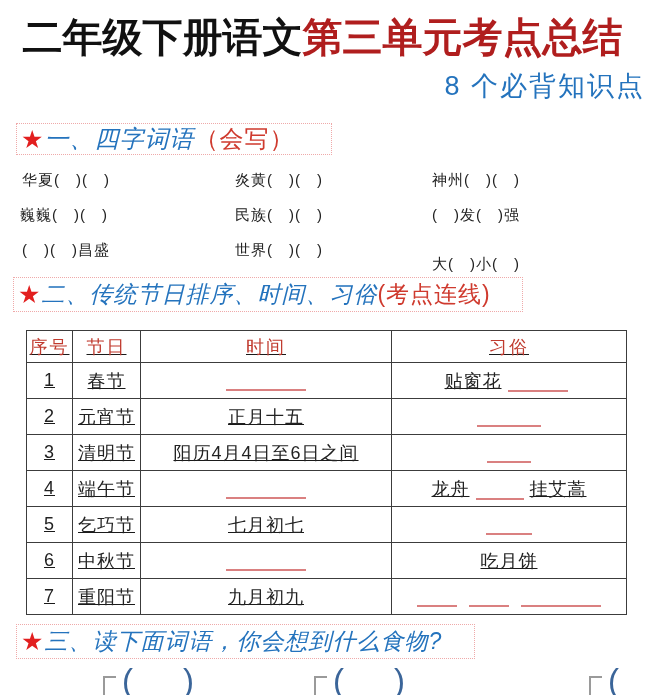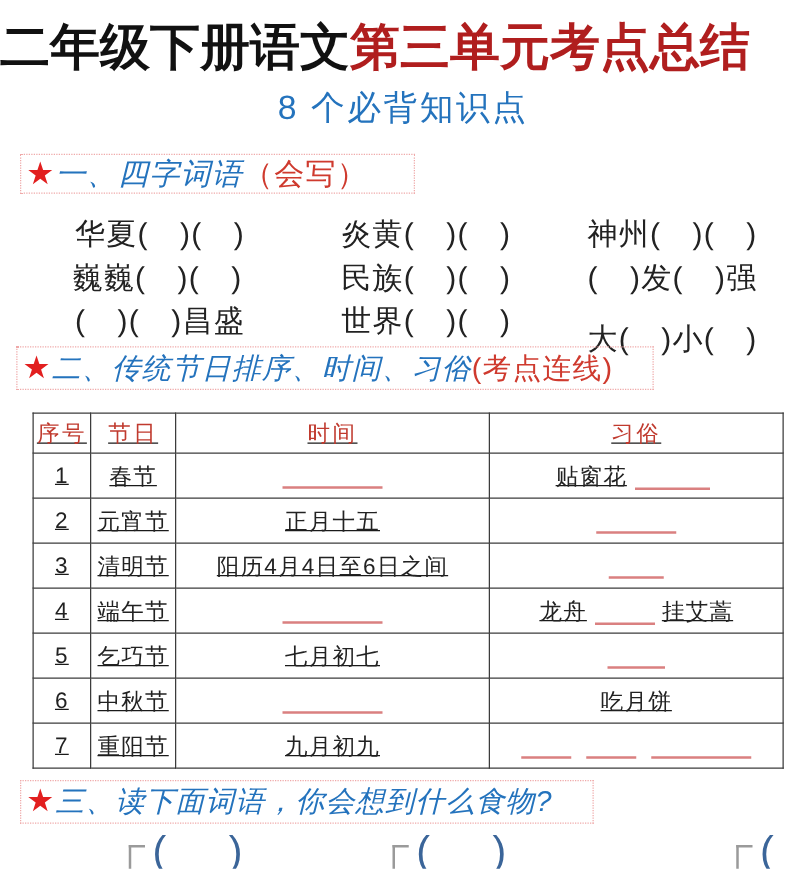--- a/index.html
+++ b/index.html
@@ -13,43 +13,43 @@
     --paren-blue:#3b6599;
     --bracket-gray:#9a9a9a;
   }
   *{margin:0;padding:0;box-sizing:border-box;}
   html,body{background:#fff;}
   body{
     width:645px;height:695px;position:relative;overflow:hidden;
     font-family:"Liberation Sans",sans-serif;color:#1a1a1a;
   }
   .page-title{
-    position:absolute;top:10px;left:0;width:645px;text-align:left;
+    position:absolute;top:10px;left:0;width:645px;text-align:center;
     font-size:40px;font-weight:bold;letter-spacing:0px;white-space:nowrap;
     font-family:"Liberation Serif","DejaVu Serif",serif;
   }
   .page-title .t-black{color:#111;}
   .page-title .t-red{color:var(--title-red);}
   .page-subtitle{
-    position:absolute;top:68px;left:0;width:645px;text-align:center;
+    position:absolute;top:68px;left:0;width:645px;text-align:right;
     font-size:27px;color:var(--accent-blue);letter-spacing:2px;
   }
   .secbox{
     position:absolute;border:1px dotted var(--box-border);
     display:flex;align-items:center;white-space:nowrap;
     font-size:23px;padding:1px 4px;
   }
   .secbox .star{color:var(--star-red);font-size:25px;line-height:1;margin-right:1px;}
   .secbox .lbl-blue{color:var(--accent-blue);letter-spacing:1px;font-style:italic;}
   .secbox .lbl-red{color:var(--label-red);letter-spacing:1px;}
   .box1{left:16px;top:123px;width:316px;height:32px;font-size:24px;}
   .box2{left:13px;top:277px;width:510px;height:35px;}
   .box3{left:16px;top:624px;width:459px;height:35px;}
   .word-cell{
-    position:absolute;font-size:24px;color:#222;white-space:nowrap;letter-spacing:1px;margin-left:38px;
+    position:absolute;font-size:15px;color:#222;white-space:nowrap;letter-spacing:1px;
   }
   table.festival{
     position:absolute;left:26px;top:330px;width:600px;
     border-collapse:collapse;table-layout:fixed;text-decoration:underline;
   }
   table.festival th,table.festival td{
     border:1.6px solid #3c3c3c;text-align:center;vertical-align:middle;
     font-weight:normal;overflow:hidden;white-space:nowrap;
   }
   table.festival th{

